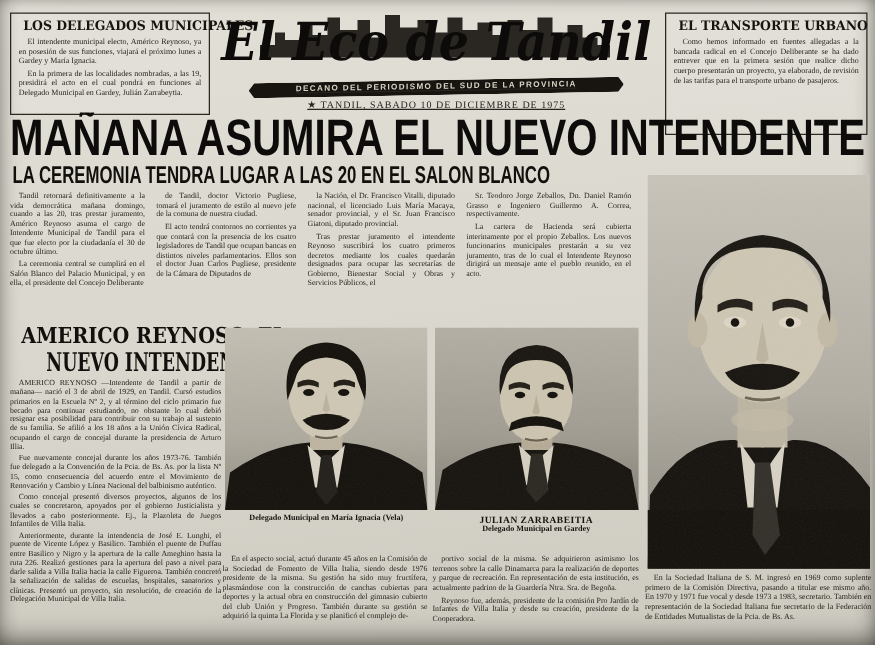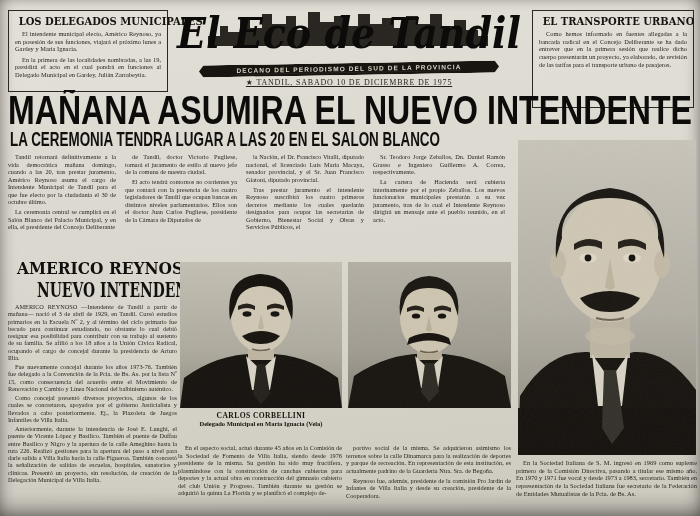--- a/index.html
+++ b/index.html
@@ -215,22 +215,25 @@
     <circle cx="70" cy="118" r="3.4" fill="#14110d"></circle>
     <circle cx="114" cy="118" r="3.4" fill="#14110d"></circle>
     <path d="M92,118 L87,147 Q92,153 97,147 Z" fill="#bdb49f"></path>
     <path d="M62,158 Q92,144 122,158 Q114,172 92,172 Q70,172 62,158 Z" fill="#18140f"></path>
     <path d="M78,178 Q92,182 106,178" stroke="#6d6452" stroke-width="2.2" fill="none"></path>
     <ellipse cx="92" cy="196" rx="25" ry="9" fill="#c3baa6" opacity="0.7"></ellipse>
     <rect width="178" height="315" filter="url(#grC)" opacity="0.32"></rect>
   </svg>
 
   <div class="abs cap" id="capA">
-    <div class="nm">CARLOS CORBELLINI</div>
     <div class="rl">Delegado Municipal en María Ignacia (Vela)</div>
+  </div>
+  <div class="abs cap" id="capB">
+    <div class="nm">JULIAN ZARRABEITIA</div>
+    <div class="rl">Delegado Municipal en Gardey</div>
   </div>
 
   <div class="abs news" id="botCol1">
     <p>En el aspecto social, actuó durante 45 años en la Comisión de la Sociedad de Fomento de Villa Italia, siendo desde 1976 presidente de la misma. Su gestión ha sido muy fructífera, plasmándose con la construcción de canchas cubiertas para deportes y la actual obra en construcción del gimnasio cubierto del club Unión y Progreso. También durante su gestión se adquirió la quinta La Florida y se planificó el complejo de-</p>
   </div>
   <div class="abs news" id="botCol2">
     <p>portivo social de la misma. Se adquirieron asimismo los terrenos sobre la calle Dinamarca para la realización de deportes y parque de recreación. En representación de esta institución, es actualmente padrino de la Guardería Ntra. Sra. de Begoña.</p>
     <p>Reynoso fue, además, presidente de la comisión Pro Jardín de Infantes de Villa Italia y desde su creación, presidente de la Cooperadora.</p>
   </div>
   <div class="abs news" id="botRight">

